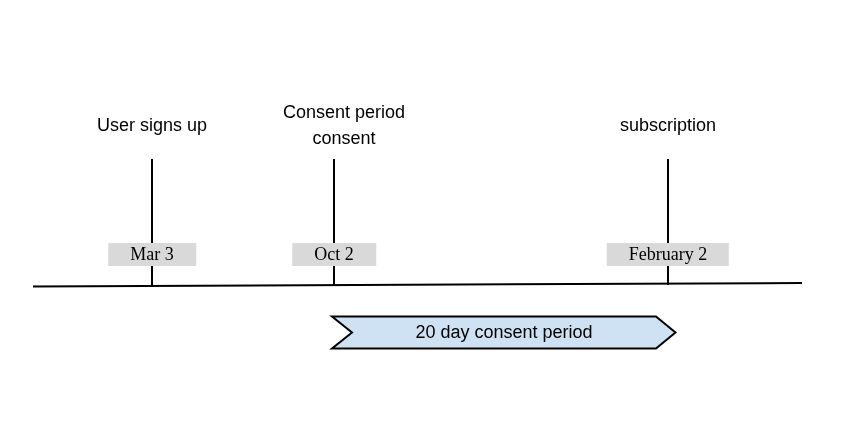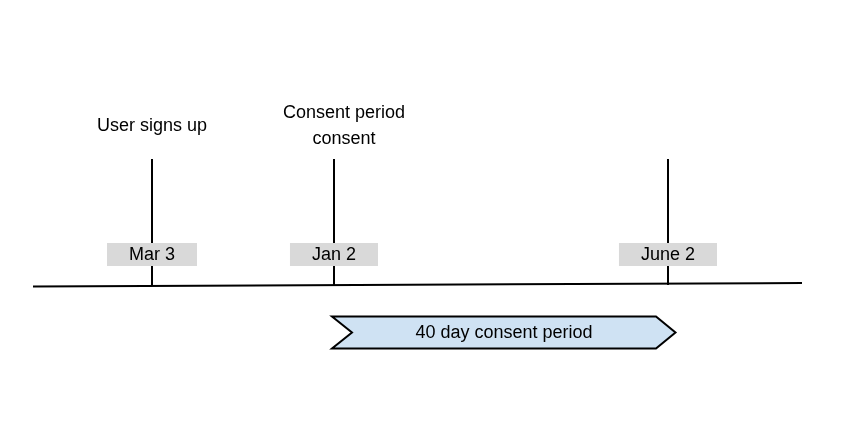--- a/index.html
+++ b/index.html
@@ -55,20 +55,21 @@
     position: absolute;
     top: 243px;
     transform: translateX(-50%);
     background: var(--date-chip-bg);
     font-size: 18px;
     line-height: 23px;
     height: 23px;
     padding: 0 22px;
     white-space: nowrap;
     z-index: 2;
+    font-family: Liberation Serif, serif;
   }
   .consent-arrow-label {
     position: absolute;
     left: 352px;
     top: 316px;
     width: 304px;
     height: 33px;
     display: flex;
     justify-content: center;
     align-items: center;
@@ -105,25 +106,26 @@
     <div class="event-tick-line"></div>
     <div class="event-date-chip">Mar 3</div>
   </div>
 
   <div class="ev1">
     <div class="event-label">
       <div>Consent period</div>
       <div>consent</div>
     </div>
     <div class="event-tick-line"></div>
-    <div class="event-date-chip">Jan 2</div>
+    <div class="event-date-chip">Oct 2</div>
   </div>
 
   <div class="ev2">
     <div class="event-label">
+      <div>subscription</div>
     </div>
     <div class="event-tick-line"></div>
-    <div class="event-date-chip">June 2</div>
+    <div class="event-date-chip">February 2</div>
   </div>
 
-  <div class="consent-arrow-label">40 day consent period</div>
+  <div class="consent-arrow-label">20 day consent period</div>
 
 </div>
 
 </body></html>

